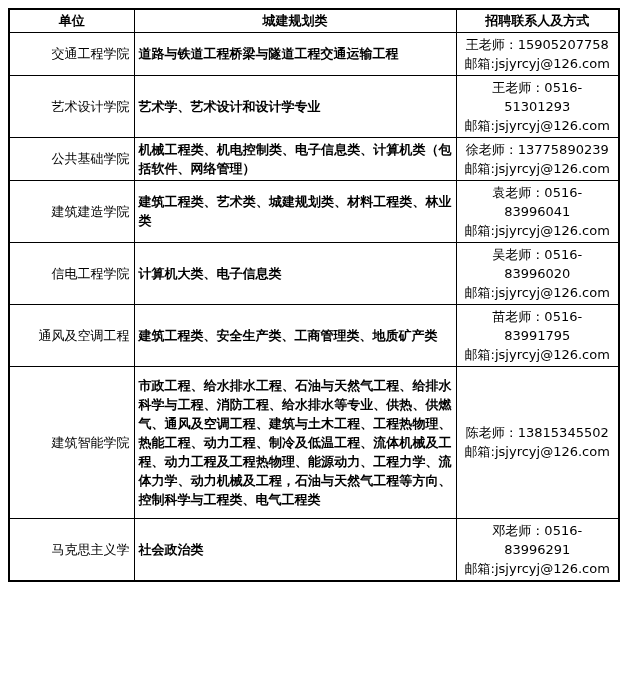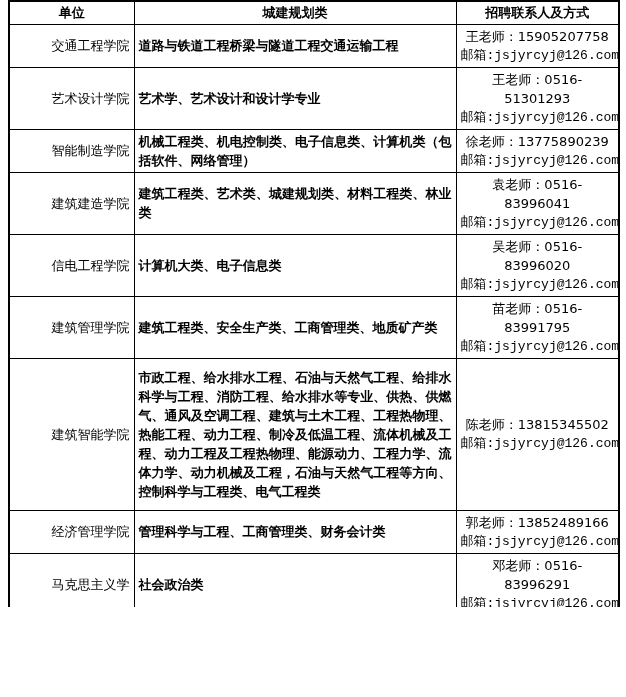--- a/index.html
+++ b/index.html
@@ -6,21 +6,21 @@
     margin: 0;
     padding: 0;
     background: #ffffff;
     font-family: "DejaVu Sans", sans-serif;
     color: #000000;
   }
   .page {
     width: 626px;
     height: 607px;
     box-sizing: border-box;
-    padding: 0 8px 0 8px;
+    padding: 8px 8px 0 8px;
     background: #ffffff;
     overflow: hidden;
   }
   table.recruit {
     width: 610px;
     border-collapse: collapse;
     table-layout: fixed;
     border: 2px solid #000000;
   }
   table.recruit td, table.recruit th {
@@ -49,21 +49,20 @@
     font-weight: bold;
   }
   td.contact-cell {
     text-align: center;
     padding-left: 2px;
     padding-right: 2px;
   }
   td.contact-cell .email-line {
     text-align: center;
     white-space: nowrap;
-    font-family: Liberation Mono, monospace;
   }
   tr.normal-row { height: 40px; }
   tr.tall-row   { height: 152px; }
 </style>
 </head>
 <body>
 
 <div class="page">
 
   <table class="recruit">
@@ -90,21 +89,21 @@
       </tr>
       <tr class="normal-row">
         <td class="unit-cell">艺术设计学院</td>
         <td class="major-cell">艺术学、艺术设计和设计学专业</td>
         <td class="contact-cell">
           <div class="person-line">王老师：0516-51301293</div>
           <div class="email-line">邮箱:jsjyrcyj@126.com</div>
         </td>
       </tr>
       <tr class="normal-row">
-        <td class="unit-cell">智能制造学院</td>
+        <td class="unit-cell">公共基础学院</td>
         <td class="major-cell">机械工程类、机电控制类、电子信息类、计算机类（包括软件、网络管理）</td>
         <td class="contact-cell">
           <div class="person-line">徐老师：13775890239</div>
           <div class="email-line">邮箱:jsjyrcyj@126.com</div>
         </td>
       </tr>
       <tr class="normal-row">
         <td class="unit-cell">建筑建造学院</td>
         <td class="major-cell">建筑工程类、艺术类、城建规划类、材料工程类、林业类</td>
         <td class="contact-cell">
@@ -114,40 +113,32 @@
       </tr>
       <tr class="normal-row">
         <td class="unit-cell">信电工程学院</td>
         <td class="major-cell">计算机大类、电子信息类</td>
         <td class="contact-cell">
           <div class="person-line">吴老师：0516-83996020</div>
           <div class="email-line">邮箱:jsjyrcyj@126.com</div>
         </td>
       </tr>
       <tr class="normal-row">
-        <td class="unit-cell">建筑管理学院</td>
+        <td class="unit-cell">通风及空调工程</td>
         <td class="major-cell">建筑工程类、安全生产类、工商管理类、地质矿产类</td>
         <td class="contact-cell">
           <div class="person-line">苗老师：0516-83991795</div>
           <div class="email-line">邮箱:jsjyrcyj@126.com</div>
         </td>
       </tr>
       <tr class="tall-row">
         <td class="unit-cell">建筑智能学院</td>
         <td class="major-cell">市政工程、给水排水工程、石油与天然气工程、给排水科学与工程、消防工程、给水排水等专业、供热、供燃气、通风及空调工程、建筑与土木工程、工程热物理、热能工程、动力工程、制冷及低温工程、流体机械及工程、动力工程及工程热物理、能源动力、工程力学、流体力学、动力机械及工程，石油与天然气工程等方向、控制科学与工程类、电气工程类</td>
         <td class="contact-cell">
           <div class="person-line">陈老师：13815345502</div>
-          <div class="email-line">邮箱:jsjyrcyj@126.com</div>
-        </td>
-      </tr>
-      <tr class="normal-row">
-        <td class="unit-cell">经济管理学院</td>
-        <td class="major-cell">管理科学与工程、工商管理类、财务会计类</td>
-        <td class="contact-cell">
-          <div class="person-line">郭老师：13852489166</div>
           <div class="email-line">邮箱:jsjyrcyj@126.com</div>
         </td>
       </tr>
       <tr class="normal-row">
         <td class="unit-cell">马克思主义学</td>
         <td class="major-cell">社会政治类</td>
         <td class="contact-cell">
           <div class="person-line">邓老师：0516-83996291</div>
           <div class="email-line">邮箱:jsjyrcyj@126.com</div>
         </td>

